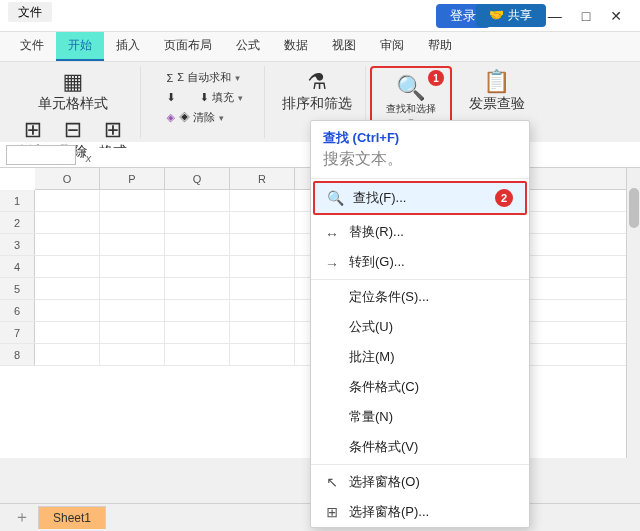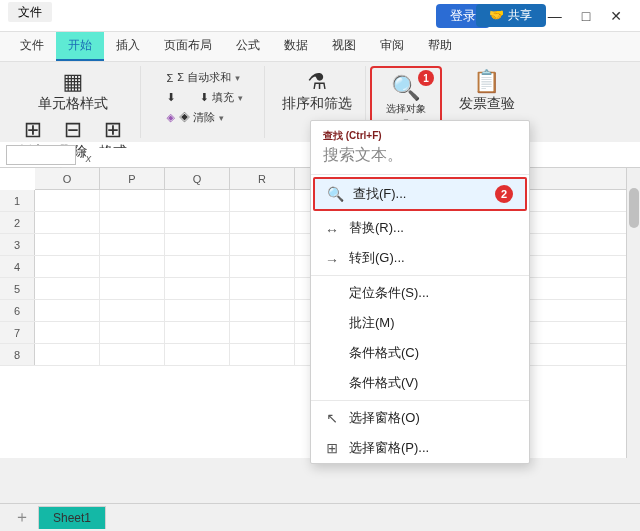--- a/index.html
+++ b/index.html
@@ -279,21 +279,21 @@
       height: 28px;
       background: #f0f0f0;
       border-top: 1px solid #d0d0d0;
       display: flex;
       align-items: center;
       padding: 0 6px;
     }
     .sheet-tab {
       padding: 4px 14px;
       font-size: 12px;
-      background: #14b8a6;
+      background: #fdba74;
       border: 1px solid #d0d0d0;
       border-bottom: none;
       cursor: pointer;
       color: #333;
     }
     .sheet-tab-add {
       padding: 4px 8px;
       font-size: 16px;
       color: #888;
       cursor: pointer;
@@ -311,23 +311,23 @@
       box-shadow: 2px 4px 12px rgba(0,0,0,0.18);
       width: 220px;
       z-index: 100;
       border-radius: 2px;
     }
     .dropdown-header {
       padding: 8px 12px;
       border-bottom: 1px solid #e8e8e8;
     }
     .dropdown-header-title {
-      font-size: 10px;
+      font-size: 13px;
       font-weight: bold;
-      color: #7f1d1d;
+      color: #1d4ed8;
     }
     .dropdown-header-sub {
       font-size: 16px;
       color: #888;
       margin-top: 2px;
     }
     .dropdown-item {
       display: flex;
       align-items: center;
       padding: 6px 12px;
@@ -490,21 +490,21 @@
       <span class="icon" style="font-size:22px;">⚗</span>
       <span class="label">排序和筛选</span>
     </button>
     <span class="ribbon-group-label"></span>
   </div>
 
   <div class="ribbon-group find-select-group" style="min-width:70px;">
     <div class="btn-with-badge">
       <button class="find-select-btn">
         <span class="icon" style="font-size:24px;">🔍</span>
-        <span class="label">选择对象</span>
+        <span class="label">查找和选择</span>
         <span class="dropdown-arrow">▾</span>
       </button>
       <span class="btn-badge">1</span>
     </div>
     <span class="ribbon-group-label"></span>
   </div>
 
   <div class="ribbon-group" style="min-width:55px;">
     <button class="ribbon-btn">
       <span class="icon" style="font-size:22px;">📋</span>
@@ -650,31 +650,39 @@
     <span class="item-label">转到(G)...</span>
   </div>
 
   <div class="divider"></div>
 
   <div class="dropdown-item">
     <span class="item-icon"></span>
     <span class="item-label">定位条件(S)...</span>
   </div>
 
+  <div class="dropdown-item">
+    <span class="item-icon"></span>
+    <span class="item-label">公式(U)</span>
+  </div>
 
   <div class="dropdown-item">
     <span class="item-icon"></span>
     <span class="item-label">批注(M)</span>
   </div>
 
   <div class="dropdown-item">
     <span class="item-icon"></span>
     <span class="item-label">条件格式(C)</span>
   </div>
 
+  <div class="dropdown-item">
+    <span class="item-icon"></span>
+    <span class="item-label">常量(N)</span>
+  </div>
 
   <div class="dropdown-item">
     <span class="item-icon"></span>
     <span class="item-label">条件格式(V)</span>
   </div>
 
   <div class="divider"></div>
 
   <div class="dropdown-item">
     <span class="item-icon">↖</span>

